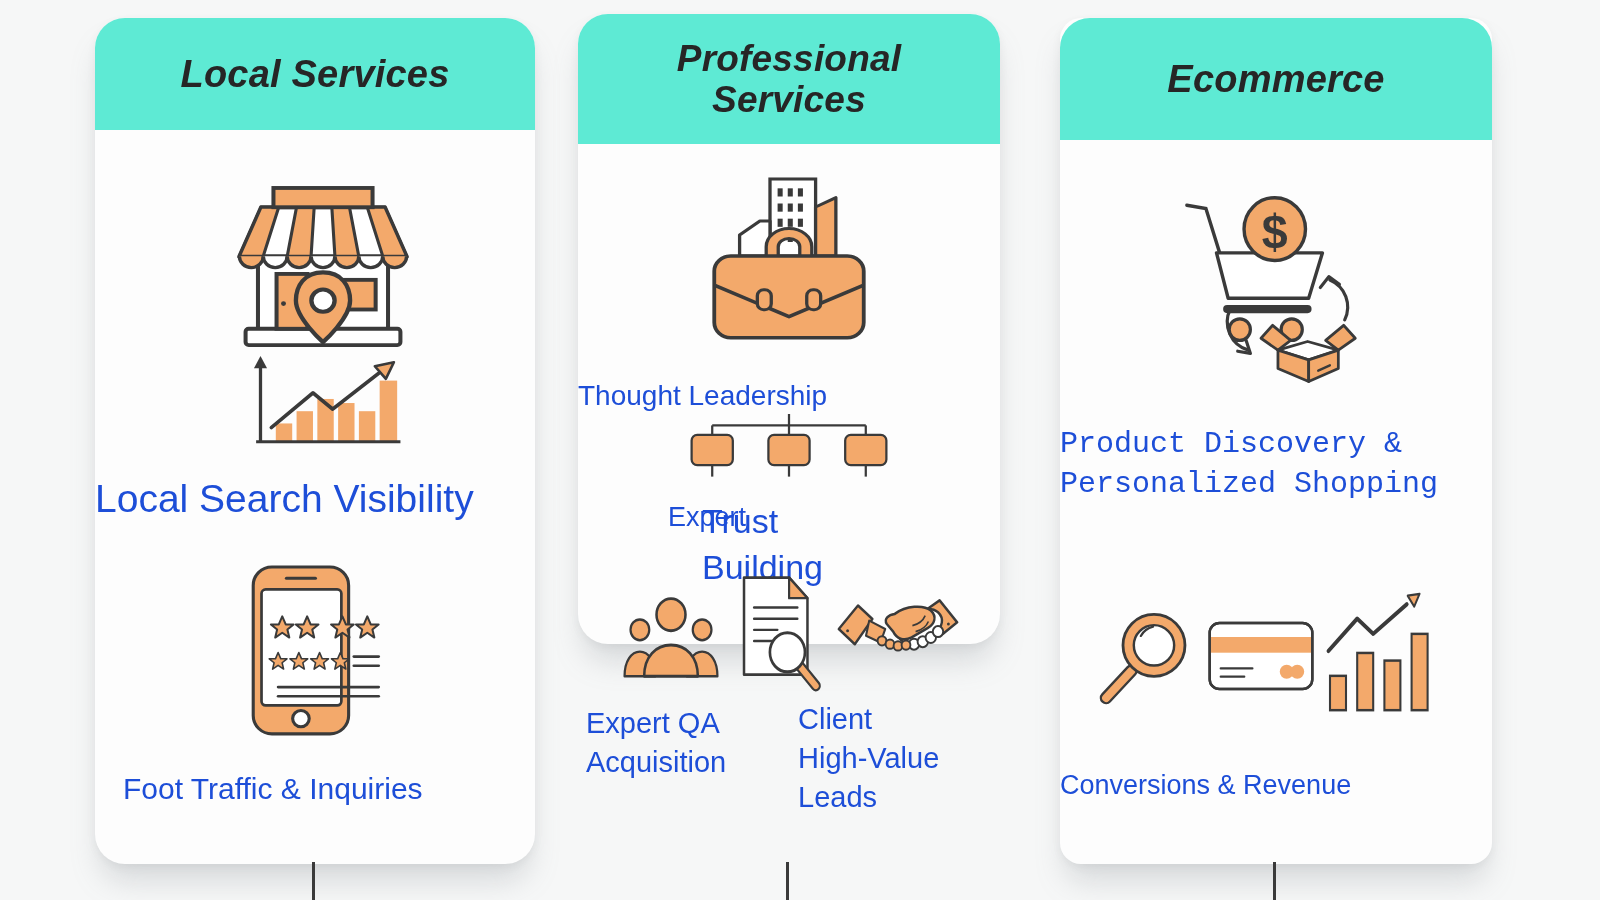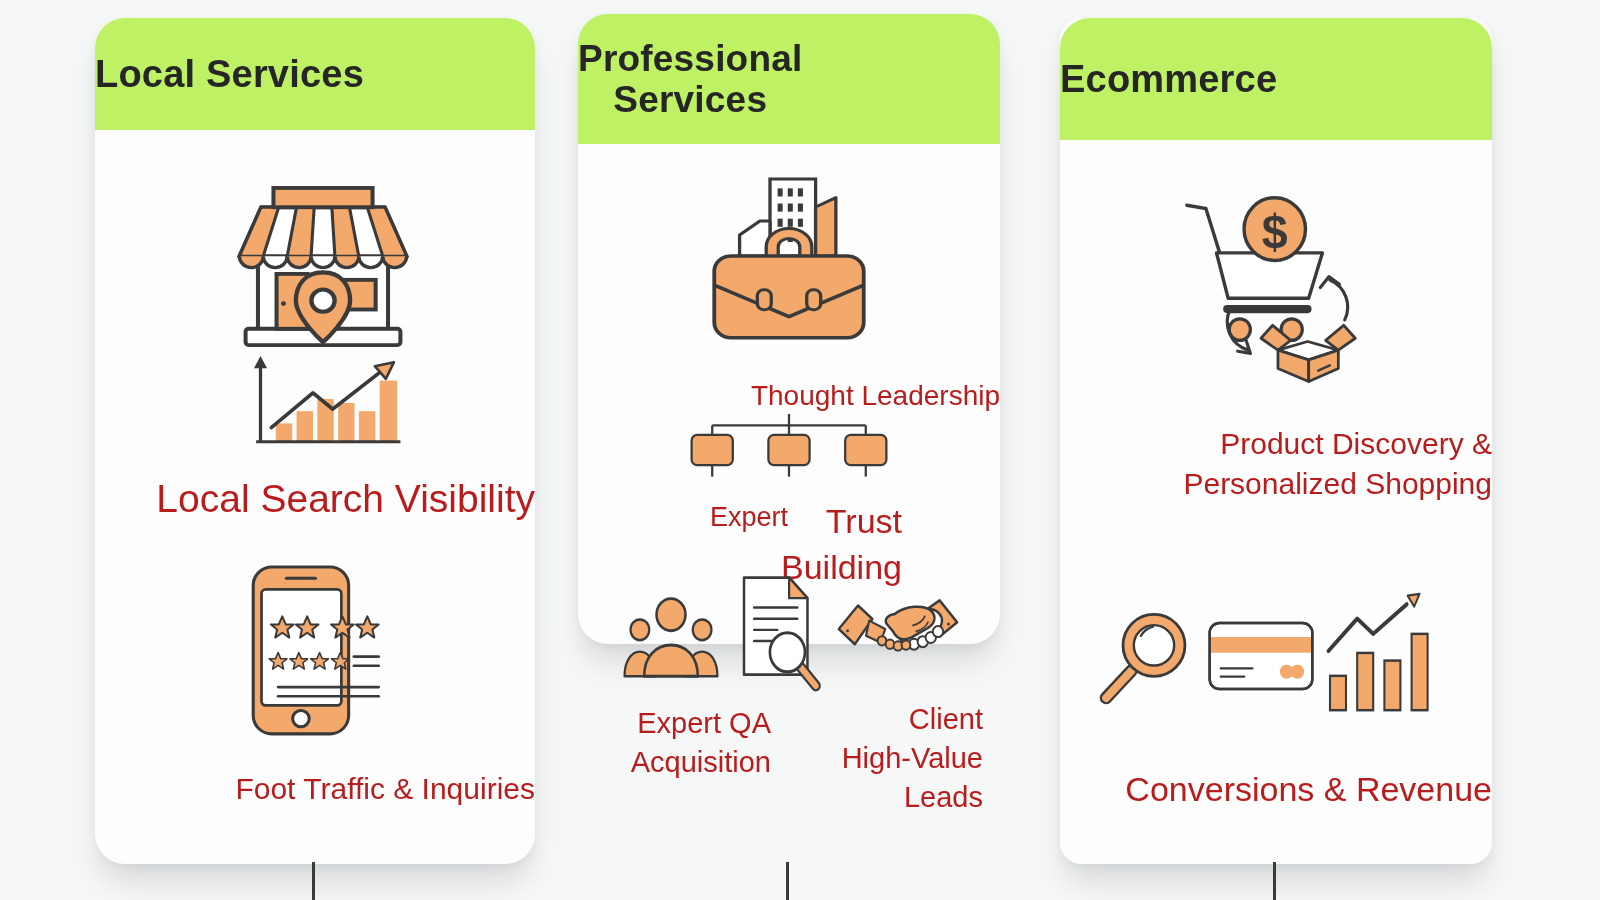--- a/index.html
+++ b/index.html
@@ -6,29 +6,29 @@
   body{
     width:1600px;height:900px;position:relative;overflow:hidden;
     background:#f6f7f7;
     font-family:"Liberation Sans", sans-serif;
   }
   .card{
     position:absolute;background:#fdfdfd;border-radius:30px;
     box-shadow:0 22px 30px -6px rgba(130,135,145,.28), 0 3px 10px rgba(0,0,0,.05);
   }
   .card-header{
-    position:absolute;left:0;right:0;top:0;background:#bef264;
-    border-radius:30px 30px 0 0;display:flex;align-items:center;justify-content:flex-start;
+    position:absolute;left:0;right:0;top:0;background:#5eead4;
+    border-radius:30px 30px 0 0;display:flex;align-items:center;justify-content:center;font-style:italic;
   }
   .card-title{
     font-weight:bold;color:#262626;text-align:center;
     white-space:pre-line;line-height:1.12;letter-spacing:.2px;
   }
   .label{
-    position:absolute;left:0;right:0;text-align:right;color:#b91c1c;
+    position:absolute;left:0;right:0;text-align:left;color:#1d4ed8;
     white-space:pre-line;line-height:1.34;
   }
   .icon{position:absolute;}
   .connector{position:absolute;width:3px;background:#3a3a3a;top:862px;height:38px;}
 </style>
 </head>
 <body>
 
 <div class="card" style="left:95px;top:18px;width:440px;height:846px;">
   <div class="card-header" style="height:112px;">
@@ -99,21 +99,21 @@
       <use href="#st" transform="translate(90,97) scale(0.9)"></use>
     </g>
     <g stroke="#3a3a3a" stroke-width="2.6" stroke-linecap="round">
       <line x1="103" y1="92" x2="127" y2="92"></line>
       <line x1="103" y1="101" x2="127" y2="101"></line>
       <line x1="30" y1="122" x2="127" y2="122"></line>
       <line x1="30" y1="131" x2="127" y2="131"></line>
     </g>
   </svg>
 
-  <div class="label" style="top:751px;font-size:30px;">Foot Traffic &amp; Inquiries</div>
+  <div class="label" style="top:751px;font-size:30px;padding-left:28px;">Foot Traffic &amp; Inquiries</div>
 </div>
 
 <div class="card" style="left:578px;top:14px;width:422px;height:630px;">
   <div class="card-header" style="height:130px;">
     <div class="card-title" style="font-size:37px;">Professional
 Services</div>
   </div>
 
   <svg class="icon" style="left:116px;top:158px;" width="190" height="175" viewBox="0 0 150 150" preserveAspectRatio="none">
     <rect x="60" y="6" width="36" height="66" fill="#fff" stroke="#3a3a3a" stroke-width="2.6"></rect>
@@ -242,21 +242,21 @@
     <g stroke="#3a3a3a" stroke-width="2.6" stroke-linejoin="round">
       <polygon points="100,150 84,139 95,127 112,141" fill="#f3a96b"></polygon>
       <polygon points="157,150 173,139 162,127 145,141" fill="#f3a96b"></polygon>
       <polygon points="100,150 128,142 157,150 129,159" fill="#fff"></polygon>
       <polygon points="100,150 100,167 129,179 129,159" fill="#f3a96b"></polygon>
       <polygon points="157,150 157,167 129,179 129,159" fill="#f3a96b"></polygon>
     </g>
     <line x1="138" y1="169" x2="149" y2="164" stroke="#3a3a3a" stroke-width="2.2" stroke-linecap="round"></line>
   </svg>
 
-  <div class="label" style="top:406px;font-size:30px;">Product Discovery &amp;
+  <div class="label" style="top:406px;font-size:30px;font-family:Liberation Mono, monospace;">Product Discovery &amp;
 Personalized Shopping</div>
 
   <svg class="icon" style="left:32px;top:586px;" width="108" height="108" viewBox="0 0 115 115" preserveAspectRatio="none">
     <line x1="42" y1="71" x2="15" y2="100" stroke="#3a3a3a" stroke-width="13.5" stroke-linecap="round"></line>
     <line x1="42" y1="71" x2="15" y2="100" stroke="#f3a96b" stroke-width="8.5" stroke-linecap="round"></line>
     <circle cx="66" cy="44" r="33" fill="#f3a96b" stroke="#3a3a3a" stroke-width="3"></circle>
     <circle cx="66" cy="44" r="21.5" fill="#fff" stroke="#3a3a3a" stroke-width="2.6"></circle>
     <path d="M52,34 a20,20 0 0 1 13,-10" fill="none" stroke="#3a3a3a" stroke-width="2.4" stroke-linecap="round"></path>
   </svg>
 
@@ -274,18 +274,18 @@
     <g fill="#f3a96b" stroke="#3a3a3a" stroke-width="2.6">
       <rect x="10" y="90" width="20" height="36"></rect>
       <rect x="44" y="66" width="20" height="60"></rect>
       <rect x="78" y="74" width="20" height="52"></rect>
       <rect x="112" y="46" width="20" height="80"></rect>
     </g>
     <polyline points="8,64 44,30 64,46 106,15" fill="none" stroke="#3a3a3a" stroke-width="4.5" stroke-linecap="round" stroke-linejoin="round"></polyline>
     <polygon points="122,4 107.1,6 115.3,17.4" fill="#f3a96b" stroke="#3a3a3a" stroke-width="2.4" stroke-linejoin="round"></polygon>
   </svg>
 
-  <div class="label" style="top:749px;font-size:34px;">Conversions &amp; Revenue</div>
+  <div class="label" style="top:749px;font-size:27px;">Conversions &amp; Revenue</div>
 </div>
 
 <div class="connector" style="left:312px;"></div>
 <div class="connector" style="left:786px;"></div>
 <div class="connector" style="left:1273px;"></div>
 
 </body></html>

